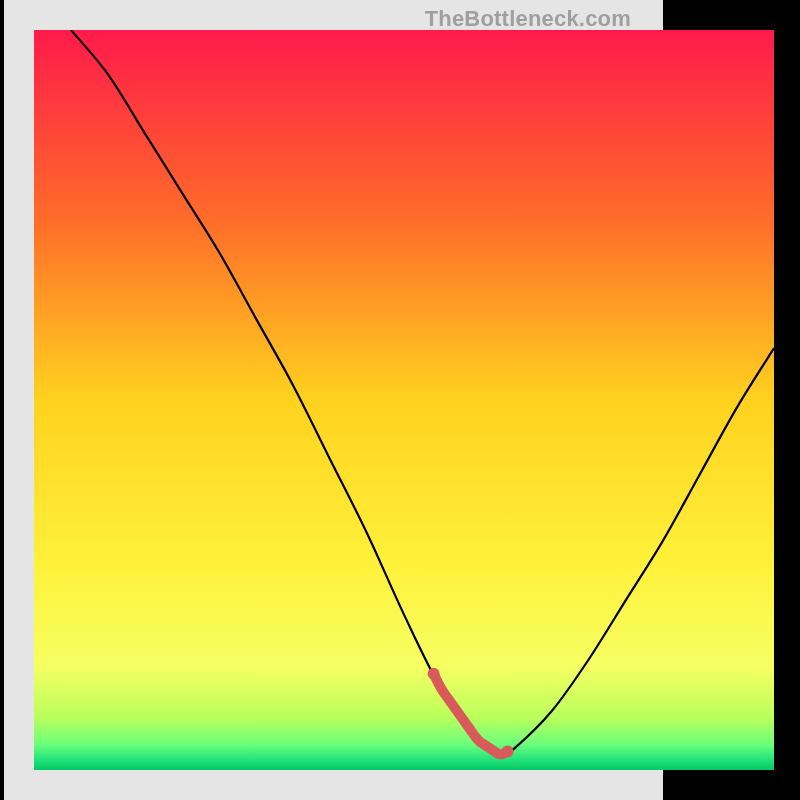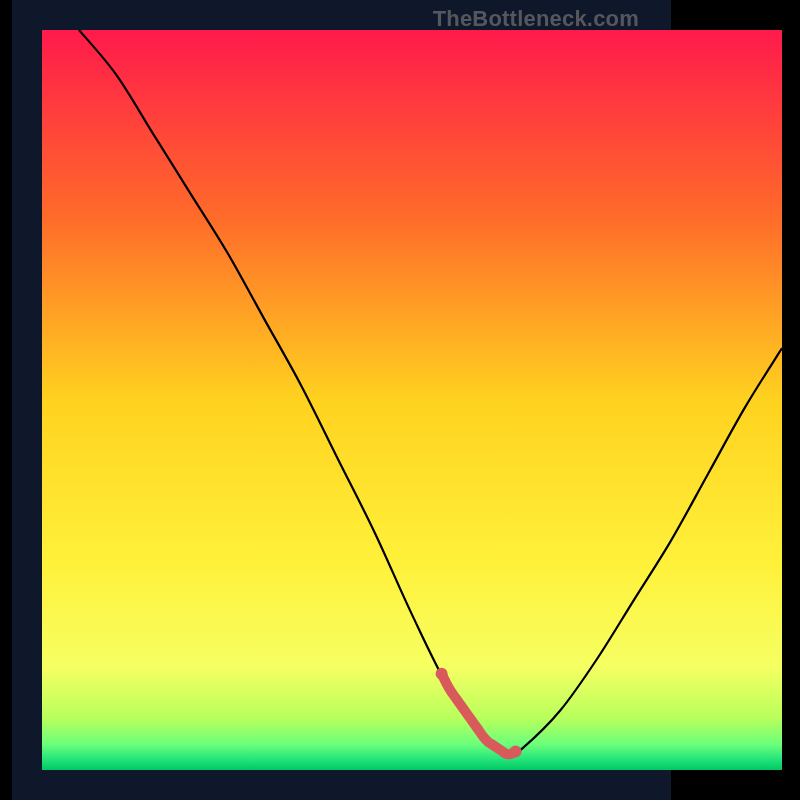--- a/index.html
+++ b/index.html
@@ -6,24 +6,24 @@
     margin: 0;
     padding: 0;
     width: 800px;
     height: 800px;
     background: #000;
     overflow: hidden;
   }
   .frame {
     position: absolute;
     top: 0;
-    left: 12px;
+    left: 4px;
     width: 659px;
     height: 800px;
-    background: #0f172a;
+    background: #e5e5e5;
   }
   .watermark {
     position: absolute;
     top: 6px;
     right: 32px;
     font-family: Arial, Helvetica, sans-serif;
     font-size: 22px;
     font-weight: bold;
     color: #7a7a7a;
     opacity: 0.65;

